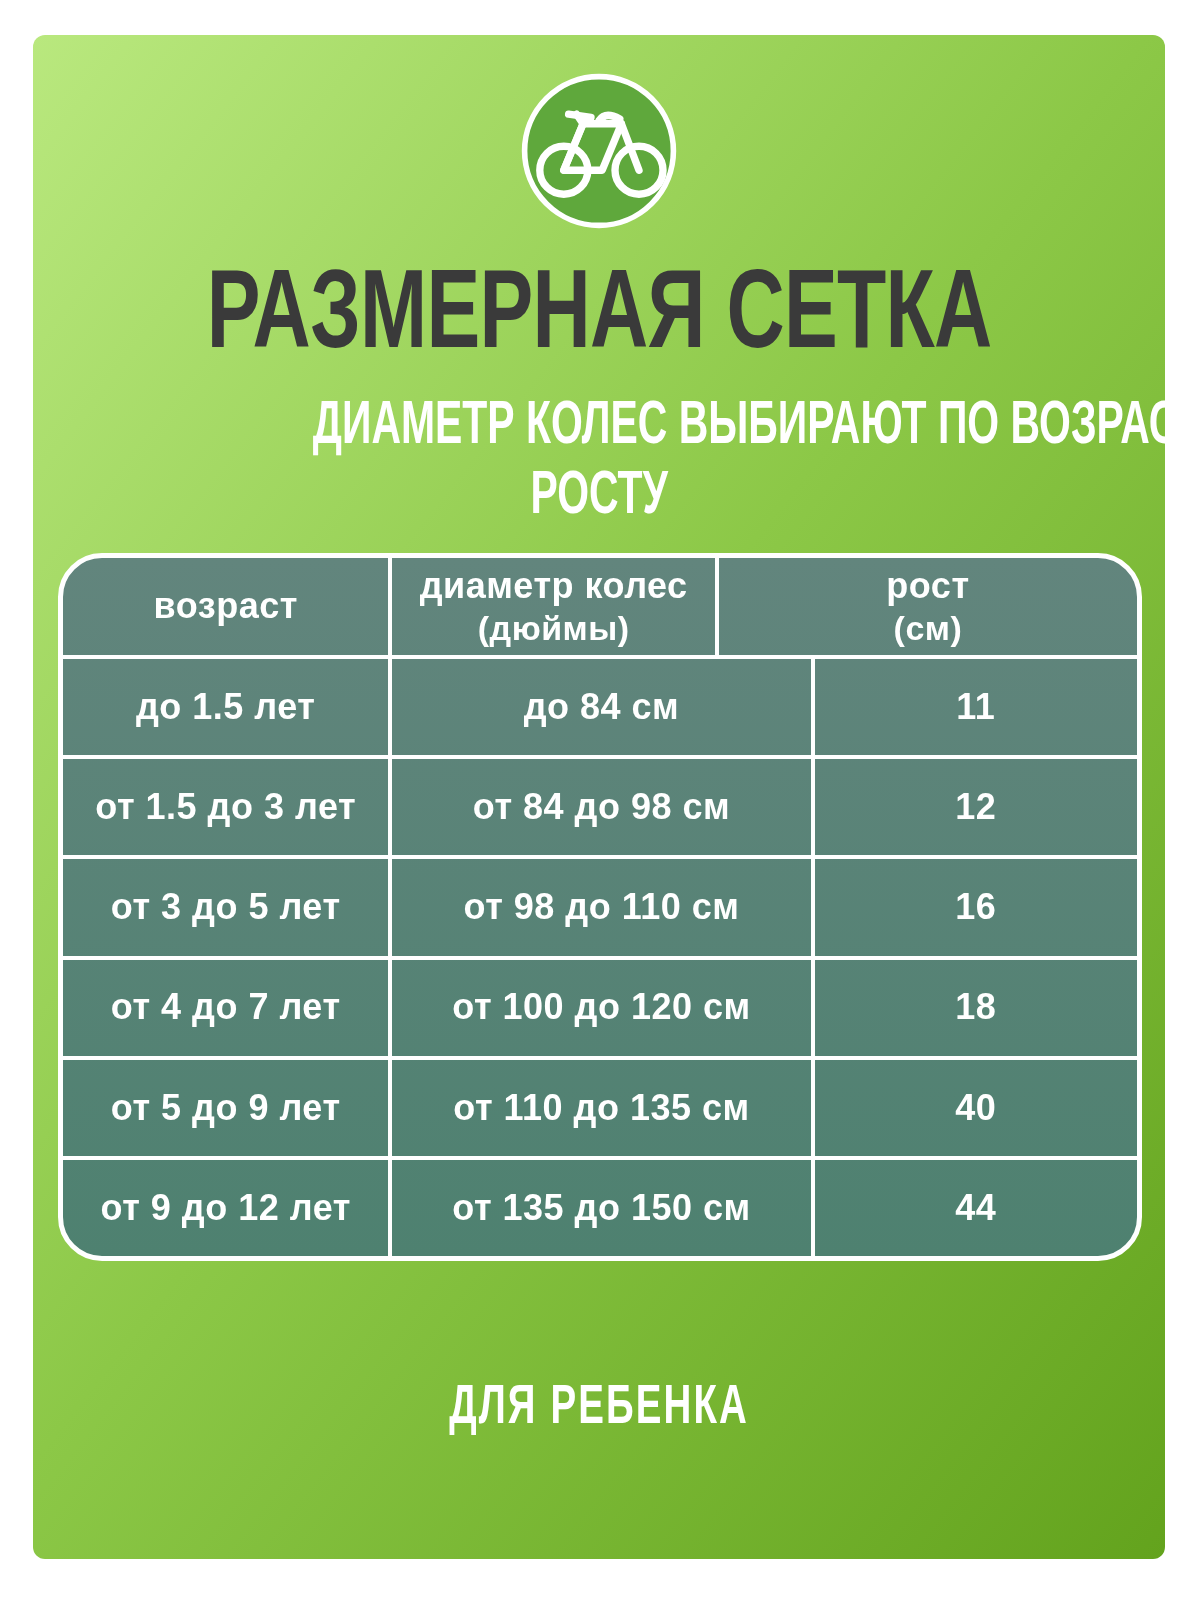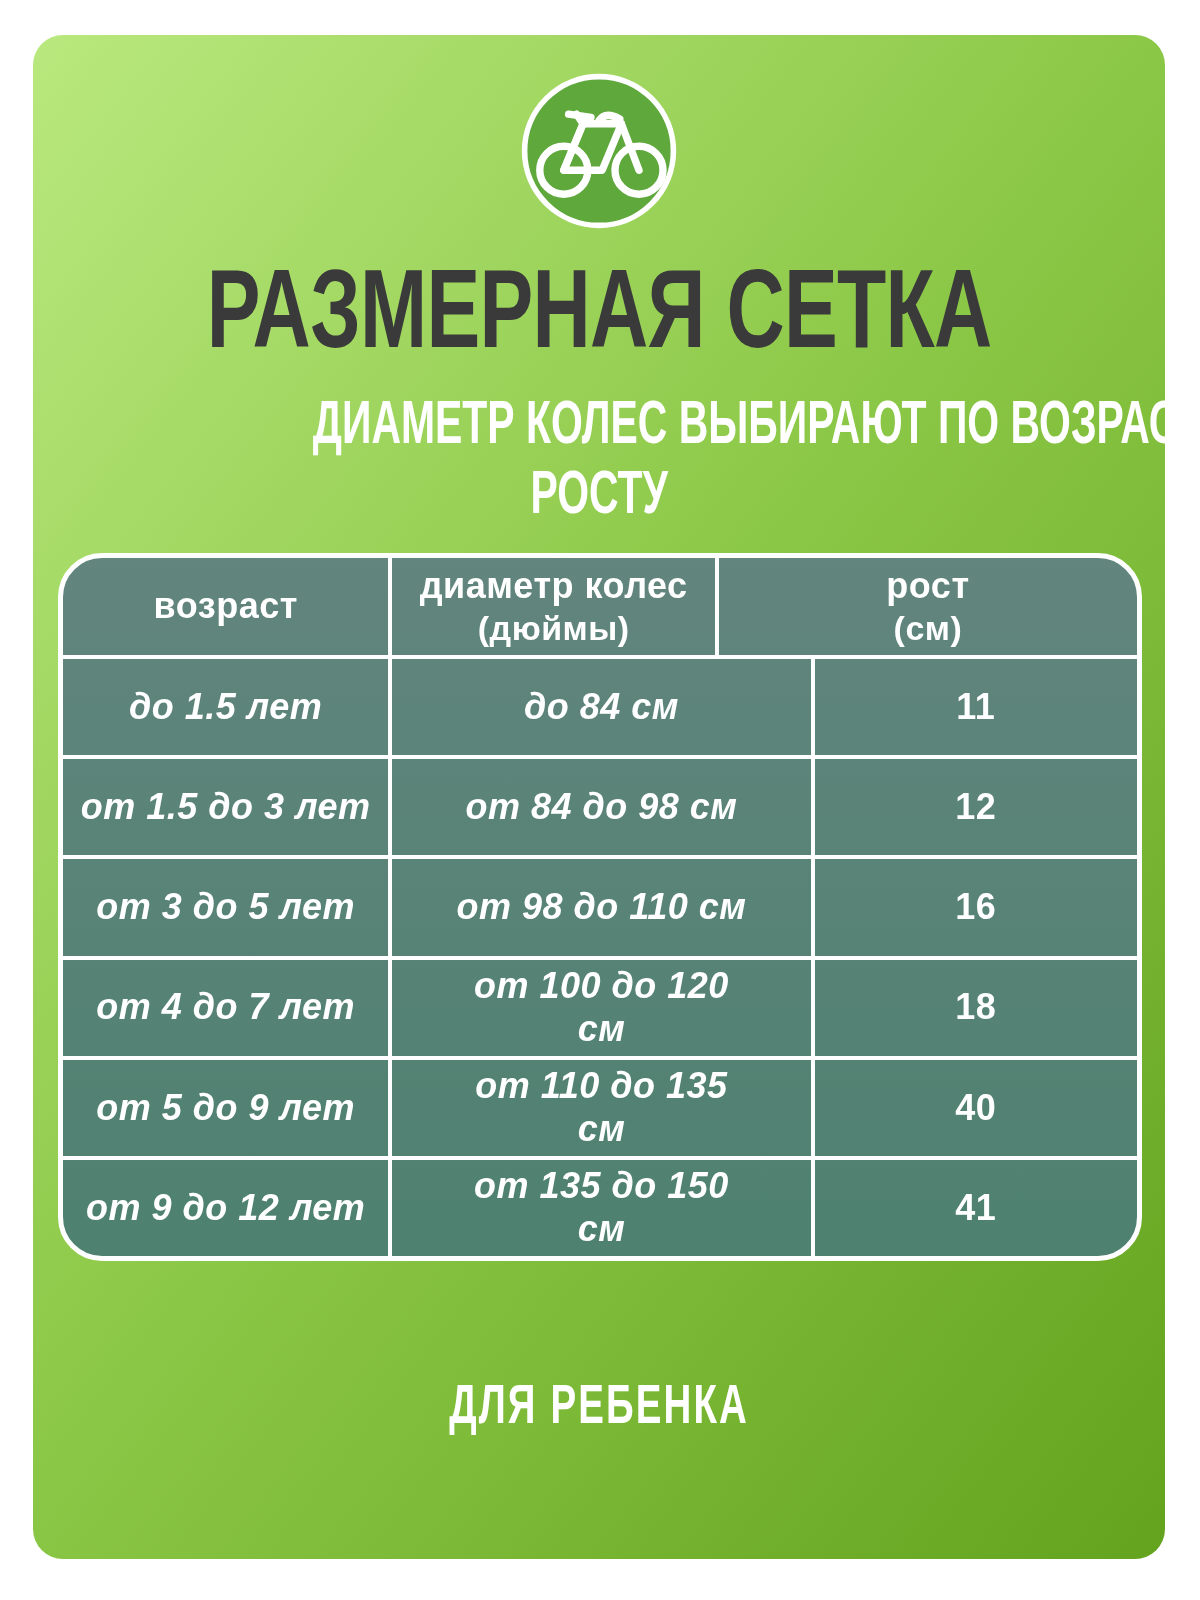--- a/index.html
+++ b/index.html
@@ -2,21 +2,21 @@
 <html style="--card-top-left: #b9e87e; --card-mid: #8cc847; --card-bottom-right: #63a31d; --table-top: #62857d; --table-bottom: #4e8170; --icon-circle: #5fa83c; --title: #3a3a3a; --text: #ffffff;"><head>
 <meta charset="utf-8">
 <style>
   html,body{margin:0;padding:0;background:#ffffff;}
   .page{
     position:relative;width:1200px;height:1600px;background:#ffffff;overflow:hidden;
     font-family:"Liberation Sans", sans-serif;
   }
   .card{
     position:absolute;left:33px;top:35px;width:1132px;height:1524px;
-    border-radius:30px;
+    border-radius:12px;
     background:linear-gradient(128deg,
       var(--card-top-left,#b9e87e) 0%,
       var(--card-mid,#8cc847) 48%,
       var(--card-bottom-right,#63a31d) 100%);
   }
   .icon-wrap{position:absolute;top:36px;left:0;width:100%;text-align:center;}
   .icon-wrap svg{width:160px;height:160px;display:inline-block;}
   .title{
     position:absolute;top:218px;left:0;width:100%;text-align:center;
     color:var(--title,#3a3a3a);font-weight:800;font-size:112px;line-height:1.0;
@@ -40,21 +40,21 @@
   .t-row.header{flex:0 0 97px;border-top:none;}
   .t-cell{
     display:flex;flex-direction:column;align-items:center;justify-content:center;
     border-left:4px solid #ffffff;box-sizing:border-box;
     font-weight:700;font-size:36px;line-height:1.18;text-align:center;letter-spacing:0.5px;
   }
   .t-cell:first-child{border-left:none;}
   .col-age{flex:0 0 30.3%;}
   .col-height{flex:1;}
   .col-wheel{flex:0 0 30.4%;}
-  .t-cell .wrapbox{display:inline-block;max-width:305px;font-style:italic;}
+  .t-cell .wrapbox{display:inline-block;max-width:305px;}
   .t-row.header .unit{font-size:34px;}
   .footer-label{
     position:absolute;top:1342px;left:0;width:100%;text-align:center;
     color:var(--text,#ffffff);font-weight:800;font-size:55px;line-height:1;white-space:nowrap;
   }
   .footer-label .squeeze{display:inline-block;transform:scaleX(0.70);transform-origin:center;letter-spacing:3px;}
 </style>
 </head>
 <body>
 
@@ -163,21 +163,21 @@
       </div>
 
       <div class="t-row">
         <div class="t-cell col-age">
             <span class="wrapbox">от 9 до 12 лет</span>
           </div>
         <div class="t-cell col-height">
             <span class="wrapbox">от 135 до 150 см</span>
           </div>
         <div class="t-cell col-wheel">
-            <span>41</span>
+            <span>44</span>
           </div>
       </div>
 
     </div>
 
     <div class="footer-label">
       <span class="squeeze">ДЛЯ РЕБЕНКА</span>
     </div>
 
   </div>

